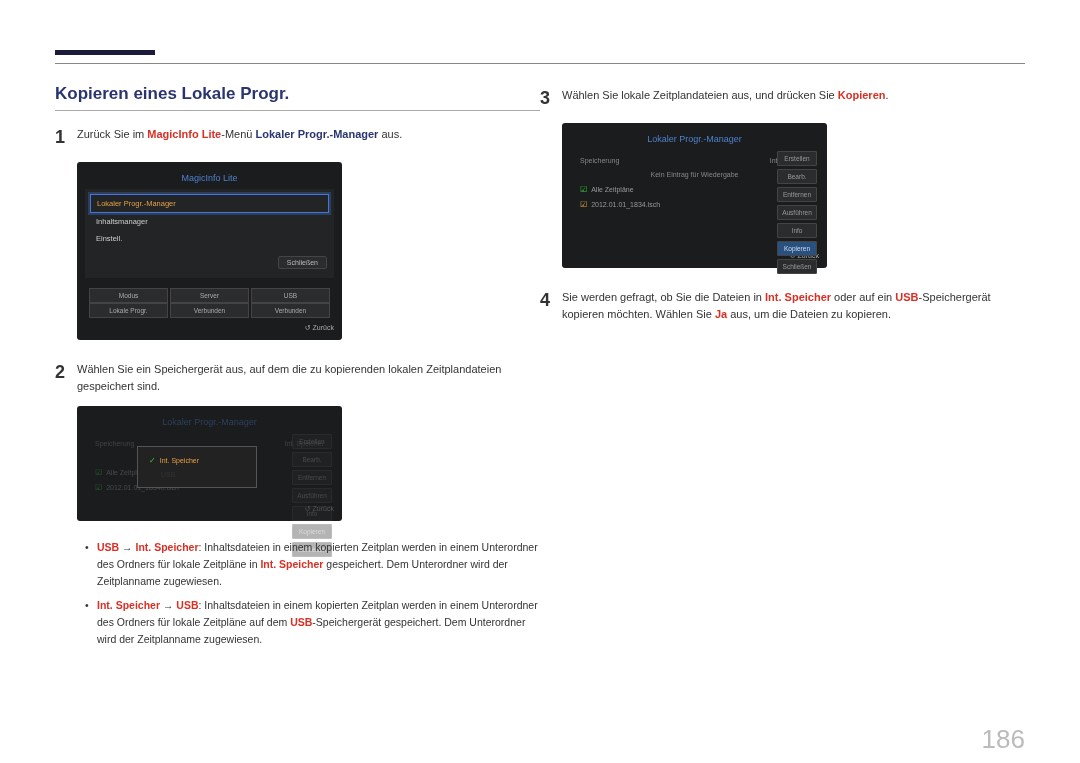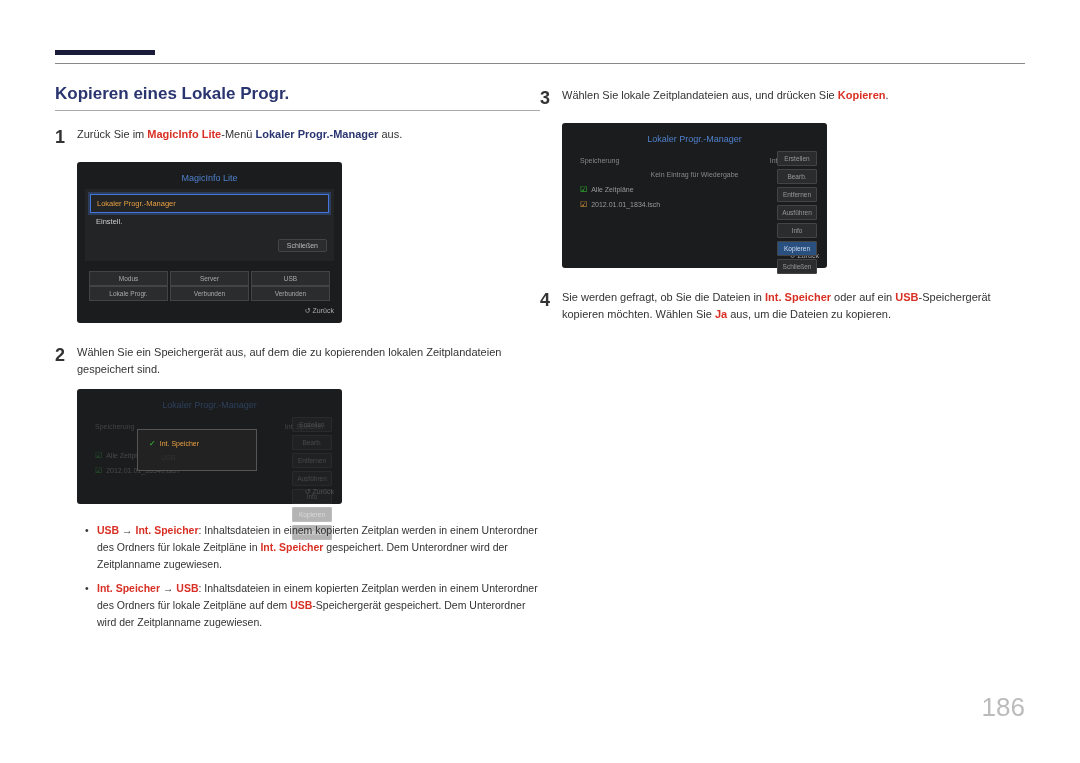--- a/index.html
+++ b/index.html
@@ -37,21 +37,21 @@
 .check-green { color: #3c3; }
 .check-orange { color: #e8a040; }
 .dimmed { opacity: 0.35; }
 .popup { background: #222; border: 1px solid #555; padding: 6px; position: absolute; top: 40px; left: 60px; width: 120px; }
 .popup-item { font-size: 7px; padding: 3px 5px; display: flex; align-items: center; gap: 4px; }
 .popup-item.sel { color: #e8a040; }
 .screenshot3 { background: #1a1c1e; border-radius: 3px; padding: 8px; margin: 10px 0 18px 22px; width: 265px; position: relative; }
 .bullet-list { margin: 12px 0 0 30px; font-size: 10.5px; line-height: 1.6; }
 .bullet-list li { margin-bottom: 8px; list-style: none; position: relative; padding-left: 12px; }
 .bullet-list li::before { content: "•"; position: absolute; left: 0; }
-.page-num { position: absolute; bottom: 40px; right: 55px; font-size: 26px; color: #bbb; font-weight: 300; }
+.page-num { position: absolute; bottom: 8px; right: 55px; font-size: 26px; color: #bbb; font-weight: 300; }
 </style>
 </head>
 <body>
 
 <div class="page">
   <div class="header-line"></div>
   <div class="top-rule"></div>
 
   <div class="columns">
 
@@ -62,20 +62,21 @@
         <div class="step-num">1</div>
         <div class="step-text">
           <span>Zurück Sie im </span><span class="highlight">MagicInfo Lite</span><span>-Menü </span><span class="highlight2">Lokaler Progr.-Manager</span><span> aus.</span>
         </div>
       </div>
 
       <div class="screenshot">
         <div class="screenshot-title">MagicInfo Lite</div>
         <div class="menu-box">
           <div class="menu-item selected">Lokaler Progr.-Manager</div>
+          <div class="menu-item">Inhaltsmanager</div>
           <div class="menu-item">Einstell.</div>
           <div style="text-align:right;padding:4px 2px;"><span class="btn-small">Schließen</span></div>
         </div>
         <div class="status-row">
           <div class="status-cell">Modus</div>
           <div class="status-cell">Server</div>
           <div class="status-cell">USB</div>
         </div>
         <div class="status-row" style="margin-top:0">
           <div class="status-cell">Lokale Progr.</div>

